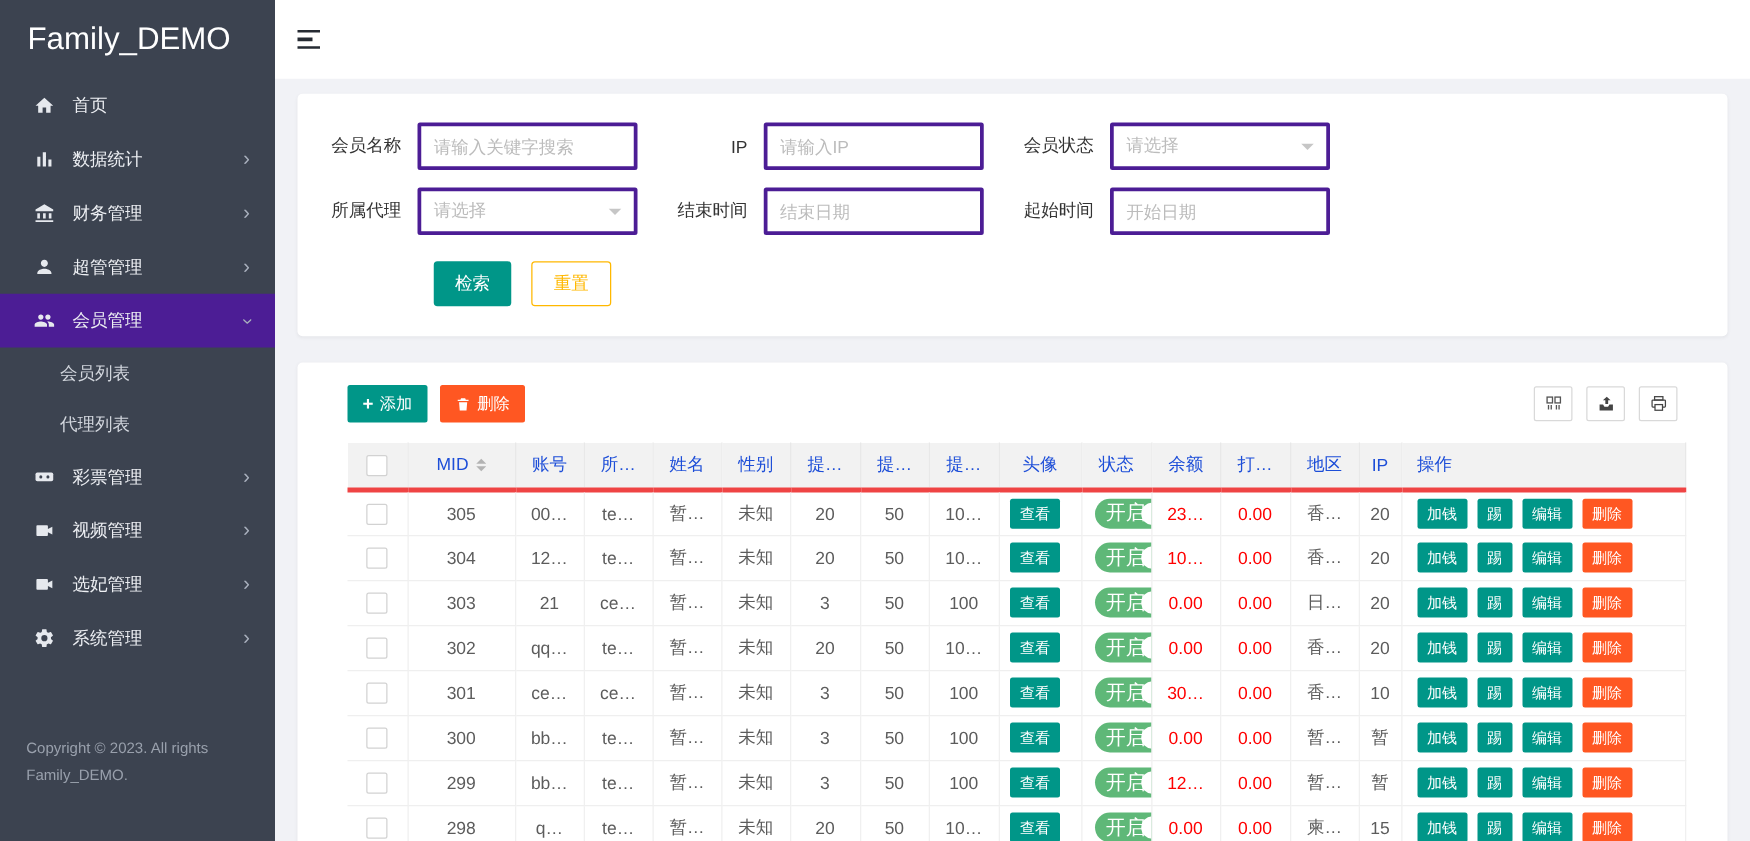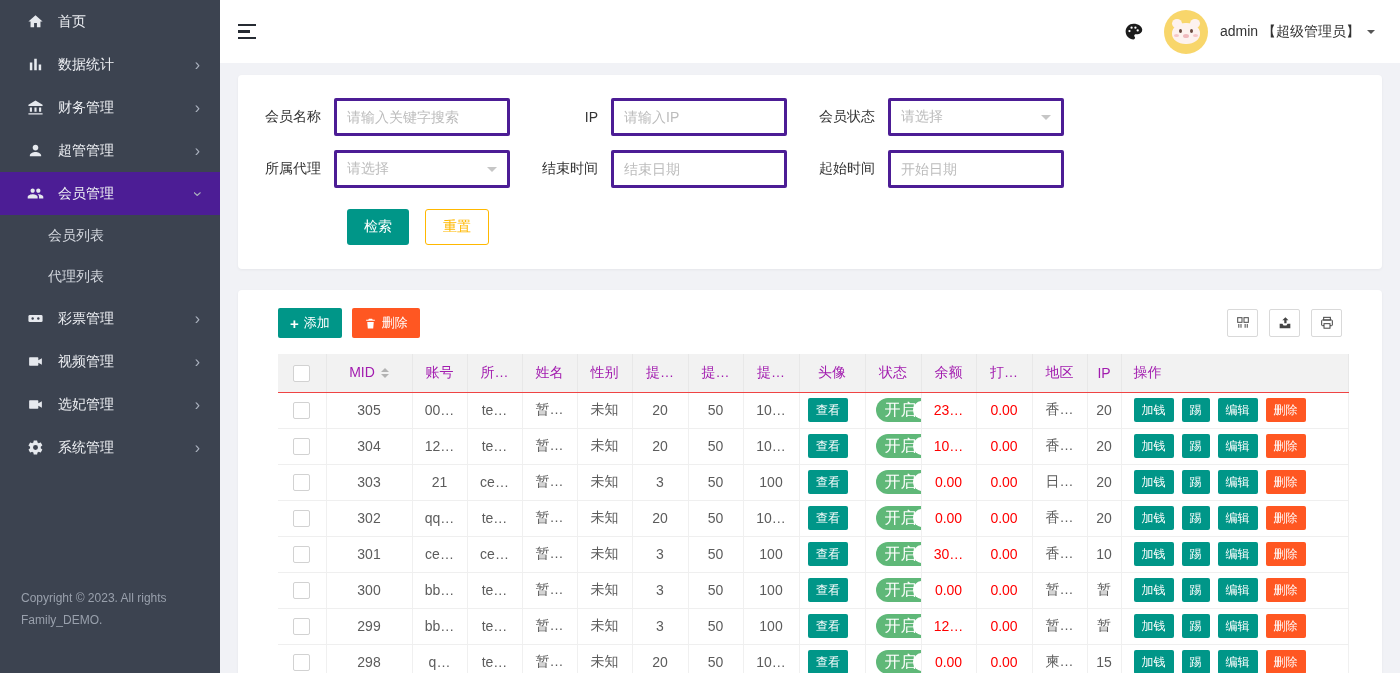--- a/index.html
+++ b/index.html
@@ -62,42 +62,43 @@
   .tc-toolbar { display:flex; align-items:center; margin-bottom:16px; }
   .btn-sm { height:30px; padding:0 12px; font-size:13px; border-radius:2px; margin-right:10px; }
   .btn-sm .plus { font-size:15px; margin-right:5px; font-weight:bold; }
   .btn-sm svg { width:13px; height:13px; fill:#fff; margin-right:5px; }
   .btn-danger { background:#FF5722; color:#fff; }
   .tool-icons { margin-left:auto; display:flex; }
   .tool-btn { width:31px; height:28px; border:1px solid #d9d9d9; border-radius:2px; background:#fff; display:flex; align-items:center; justify-content:center; margin-left:11px; cursor:pointer; }
   .tool-btn svg { width:16px; height:16px; }
 
   table { border-collapse:collapse; table-layout:fixed; width:1070px; font-size:14px; }
-  thead th { background:#f2f2f2; height:38px; font-weight:400; color:#a21caf; text-align:center;
-             border-right:1px solid #e8e8e8; border-bottom:1px solid #ef4444; overflow:hidden; white-space:nowrap; }
+  thead th { background:#f2f2f2; height:38px; font-weight:400; color:#1d4ed8; text-align:center;
+             border-right:1px solid #e8e8e8; border-bottom:4px solid #ef4444; overflow:hidden; white-space:nowrap; }
   tbody td { height:36px; text-align:center; color:#5c5c5c; border-right:1px solid #f0f0f0; border-bottom:1px solid #efefef;
              overflow:hidden; white-space:nowrap; }
   th.op, td.op-td { text-align:left; padding-left:12px; border-left:1px solid #ddd; }
   .cb { width:17px; height:17px; border:1px solid #d2d2d2; border-radius:2px; background:#fff; display:inline-block; vertical-align:middle; cursor:pointer; }
   .sort { display:inline-flex; flex-direction:column; margin-left:6px; vertical-align:middle; }
   .sort i { width:0; height:0; border:4px solid transparent; display:block; }
   .sort .up { border-bottom-color:#b3b3b3; margin-bottom:2px; }
   .sort .dn { border-top-color:#b3b3b3; }
   .red { color:#ff0000; }
   .abtn { height:24px; padding:0 8px; font-size:12px; color:#fff; background:#009688; border:none; border-radius:2px; margin-right:8px; cursor:pointer; line-height:24px; }
   .abtn.danger { background:#FF5722; }
   td.status-td { text-align:left; padding-left:10px; }
   .switch { width:58px; height:24px; background:#5FB878; border-radius:13px; display:inline-flex; align-items:center; padding-left:9px; position:relative; color:#fff; font-size:16px; cursor:pointer; vertical-align:middle; }
   .switch .knob { position:absolute; right:3px; top:3px; width:18px; height:18px; background:#fff; border-radius:50%; }
 </style>
 </head>
 <body>
 
 <div class="app">
   <aside class="sidebar">
+    <div class="logo">Family_DEMO</div>
     <nav id="menu">
         <div class="menu-item">
           <span class="mi-icon">
             <svg viewBox="0 0 24 24">
               <path d="M10 20v-6h4v6h5v-8h3L12 3 2 12h3v8z"></path>
             </svg>
           </span>
           <span class="mi-label">首页</span>
         </div>
         <div class="menu-item">
@@ -183,43 +184,20 @@
     </div>
   </aside>
 
   <div class="main">
     <header>
       <span class="burger">
           <i></i>
           <i class="mid"></i>
           <i></i>
         </span>
-      <div class="header-right">
-        <span class="palette-btn">
-          <svg viewBox="0 0 24 24" width="21" height="21">
-              <path fill="#1c1c1c" d="M12 3C7 3 3 7 3 12s4 9 9 9c1 0 1.8-.8 1.8-1.8 0-.5-.2-.9-.5-1.2-.3-.3-.5-.7-.5-1.2 0-1 .8-1.8 1.8-1.8H17c2.8 0 5-2.2 5-5 0-3.9-4.5-7-10-7z"></path>
-              <circle cx="7.4" cy="11.5" r="1.3" fill="#fff"></circle>
-              <circle cx="9.8" cy="7.6" r="1.3" fill="#fff"></circle>
-              <circle cx="14.2" cy="7.6" r="1.3" fill="#fff"></circle>
-              <circle cx="16.8" cy="10.8" r="1.3" fill="#fff"></circle>
-            </svg>
-        </span>
-        <span class="avatar">
-          <i class="ear l"></i>
-            <i class="ear r"></i>
-            <i class="face"></i>
-          <i class="eye l"></i>
-            <i class="eye r"></i>
-            <i class="snout"></i>
-          <i class="cheek l"></i>
-            <i class="cheek r"></i>
-        </span>
-        <span class="user-name">admin 【超级管理员】</span>
-        <span class="caret-down"></span>
-      </div>
     </header>
 
     <div class="content">
       <section class="card search-card">
         <div id="search-form">
             <div class="form-row">
               <div class="field">
                 <label>会员名称</label>
                 <input class="control" placeholder="请输入关键字搜索" style="">
               </div>

